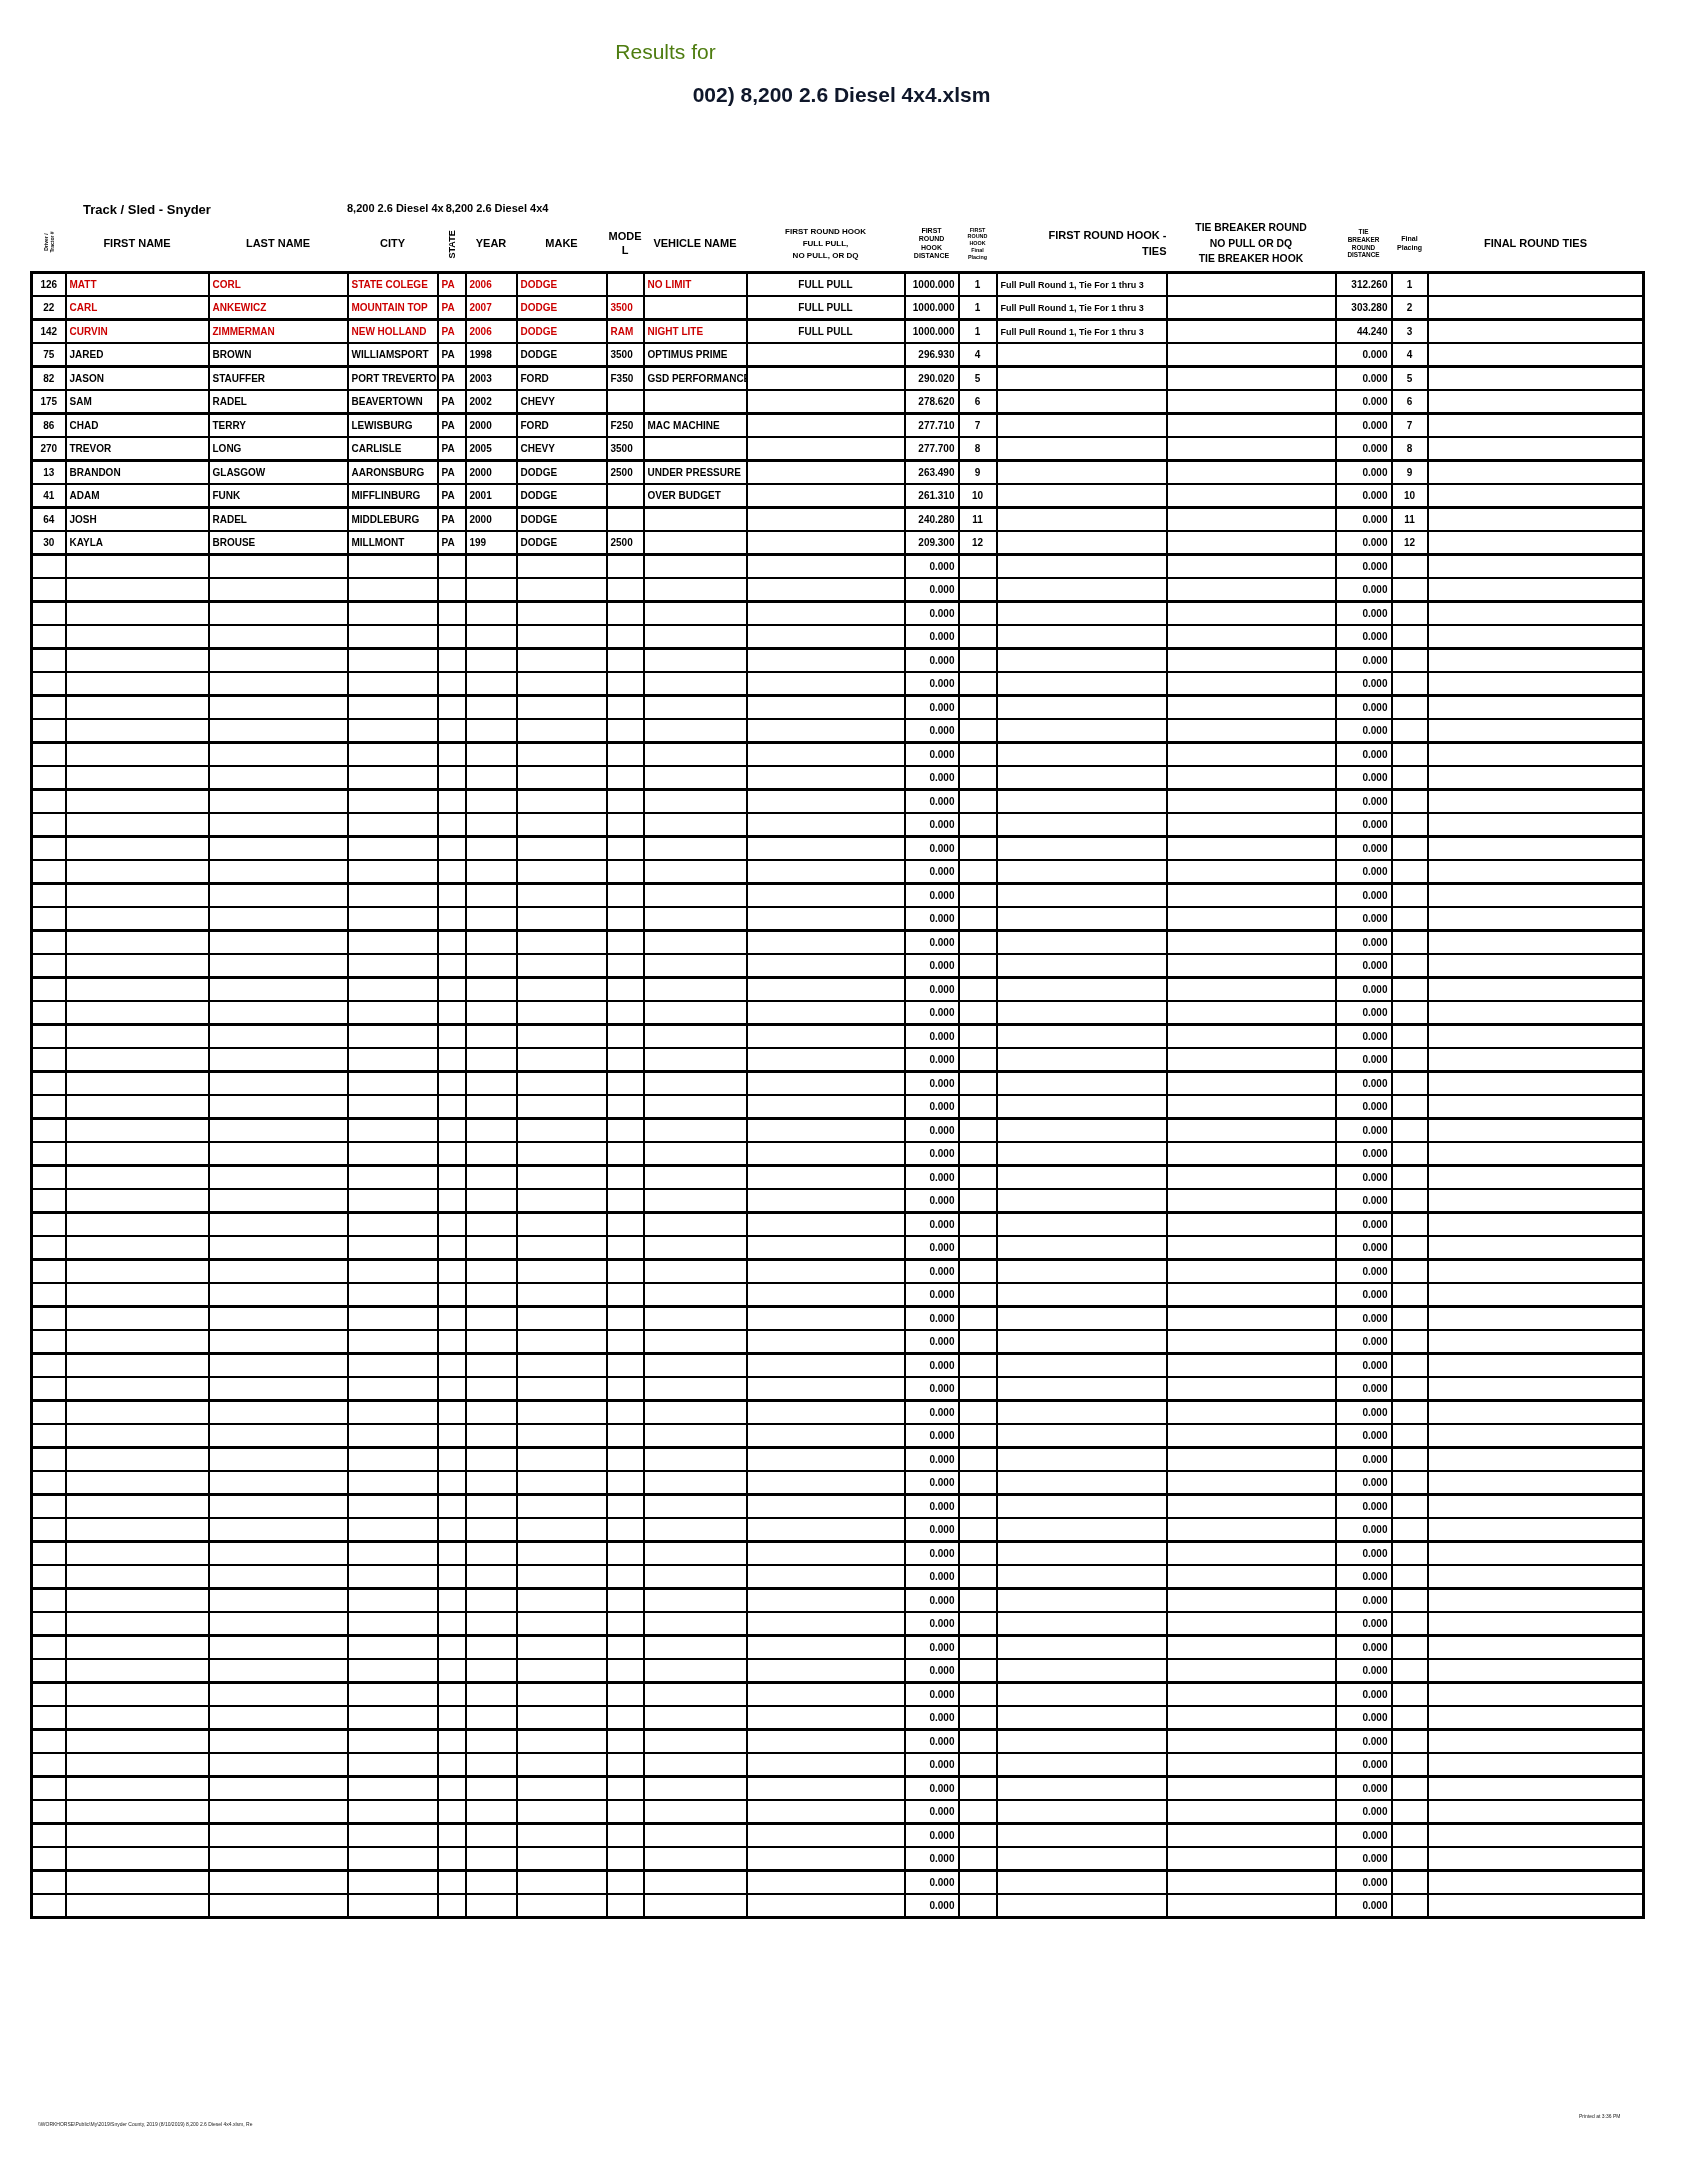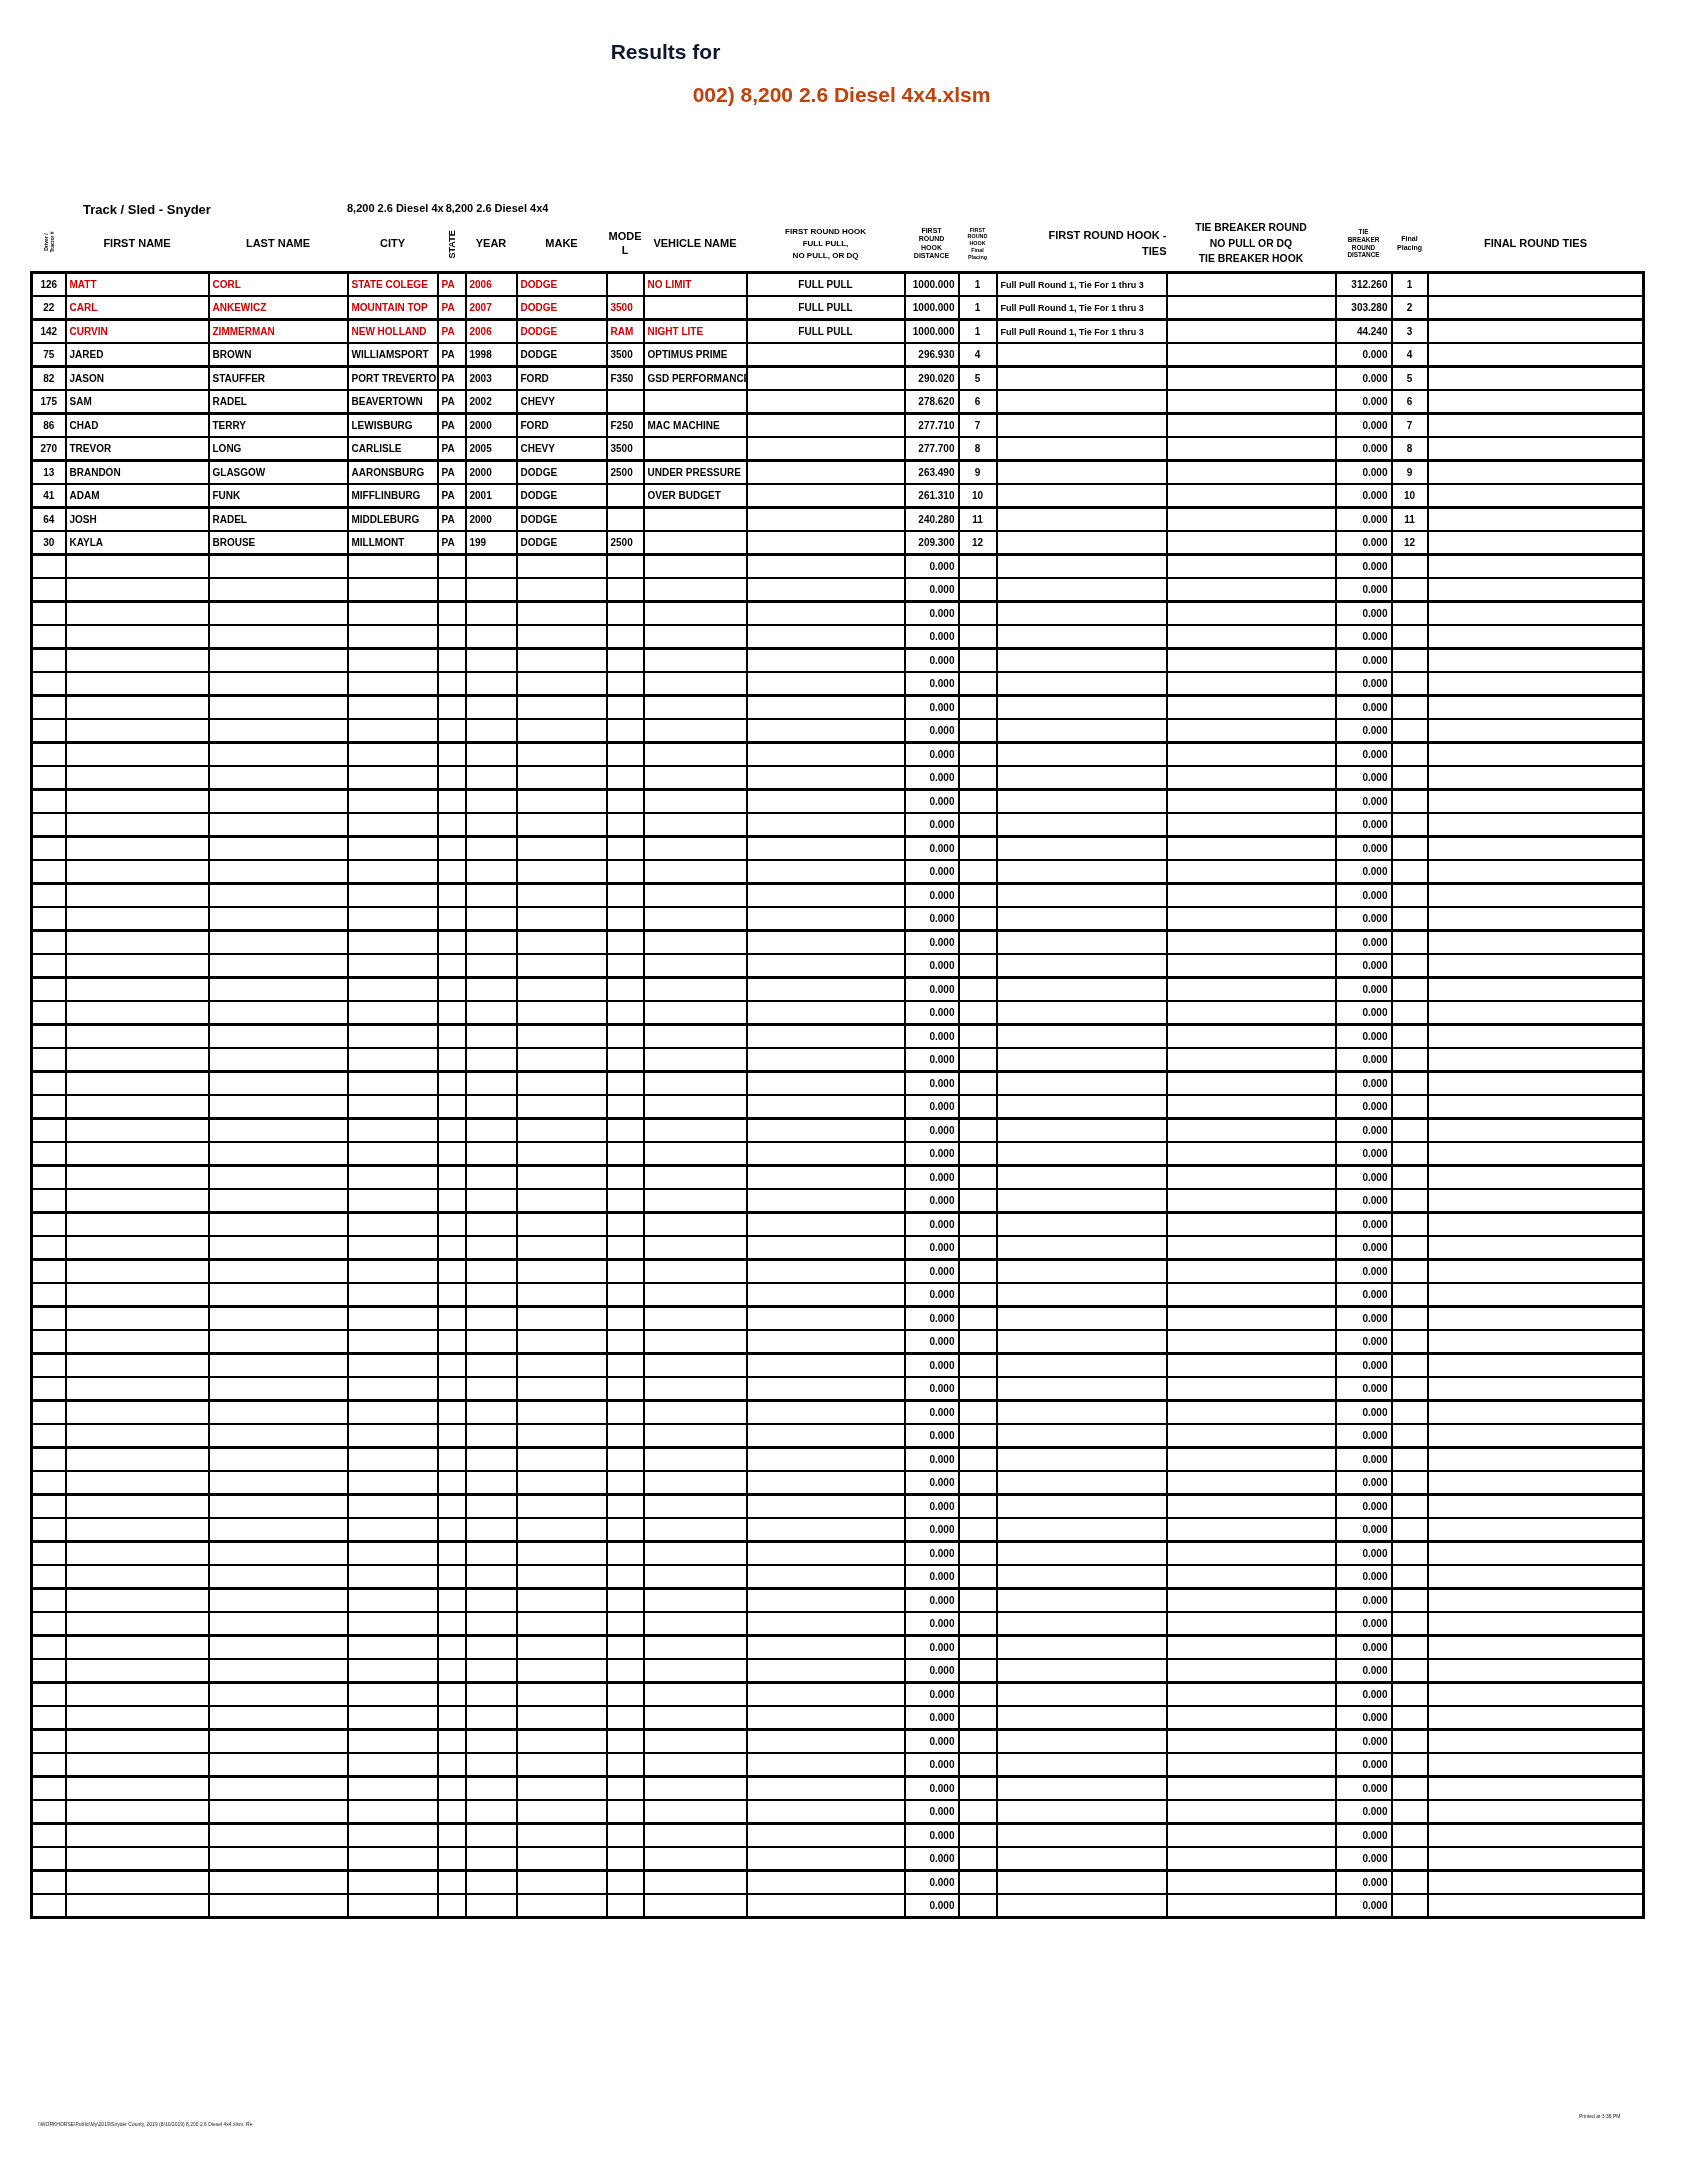--- a/index.html
+++ b/index.html
@@ -1,18 +1,18 @@
 <!DOCTYPE html>
 <html style="--winner-red: #CC0000;"><head>
 <meta charset="utf-8">
 <style>
   html,body{margin:0;padding:0;background:#ffffff;}
   body{width:1683px;height:2178px;position:relative;font-family:"Liberation Sans",sans-serif;color:#000;}
-  .title1{position:absolute;top:40px;left:0;width:1331px;text-align:center;font-size:21px;font-weight:bold;color:#0f172a;}
-  .title2{position:absolute;top:83px;left:0;width:1683px;text-align:center;font-size:21px;font-weight:bold;color:#c2410c;}
+  .title1{position:absolute;top:40px;left:0;width:1331px;text-align:center;font-size:21px;font-weight:normal;color:#4d7c0f;}
+  .title2{position:absolute;top:83px;left:0;width:1683px;text-align:center;font-size:21px;font-weight:bold;color:#0f172a;}
   .meta-track{position:absolute;top:202px;left:83px;font-size:13px;font-weight:bold;white-space:nowrap;}
   .meta-class{position:absolute;top:202px;left:347px;font-size:11px;font-weight:bold;white-space:nowrap;}
   .meta-class span{margin-right:2px;}
 
   table{position:absolute;left:30px;top:216px;border-collapse:collapse;table-layout:fixed;width:1612px;}
   thead th{border:0;border-bottom:3px solid #000;vertical-align:middle;text-align:center;
            white-space:pre-line;height:55px;padding:0;font-weight:bold;font-size:11px;line-height:1.25;overflow:hidden;}
   tbody td{border:2px solid #000;height:21px;padding:0 3px;font-size:10px;font-weight:bold;
            overflow:hidden;white-space:nowrap;vertical-align:middle;}
   tbody tr:nth-child(odd) td{border-bottom-width:1px;}

